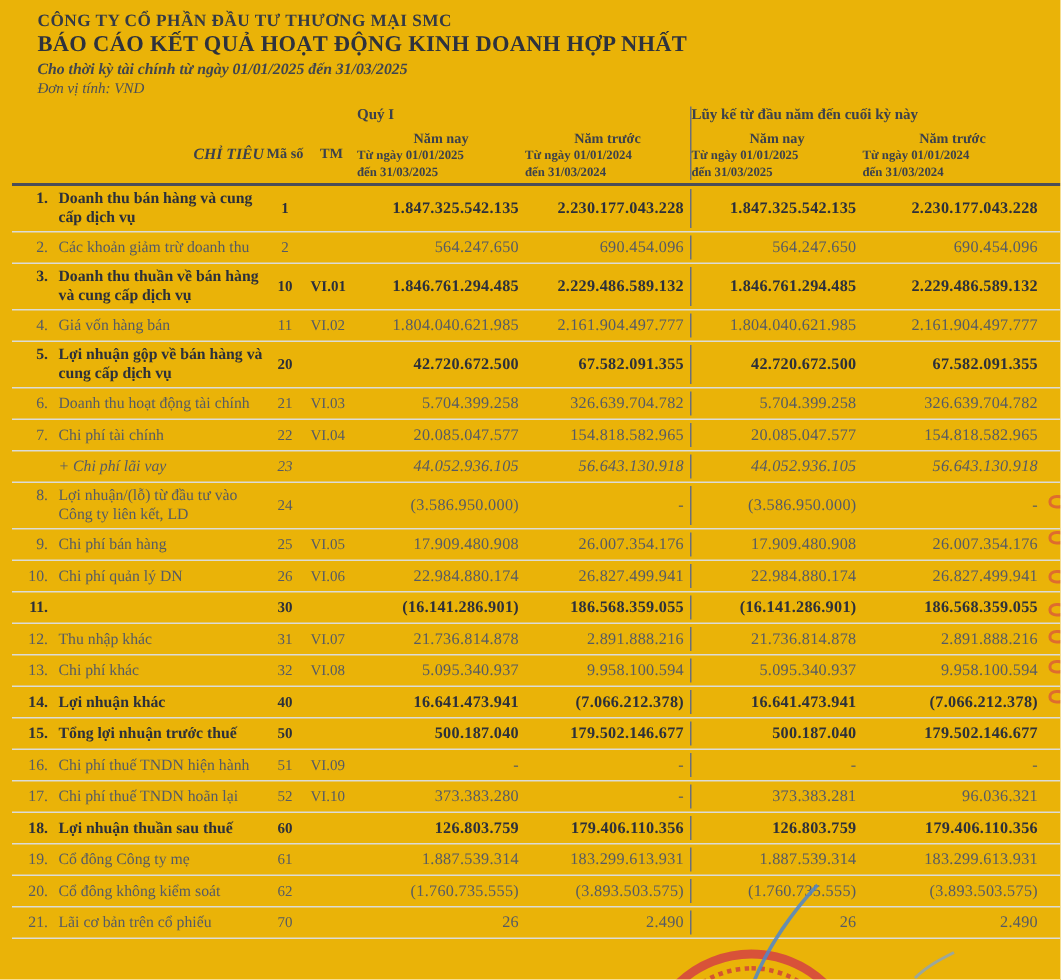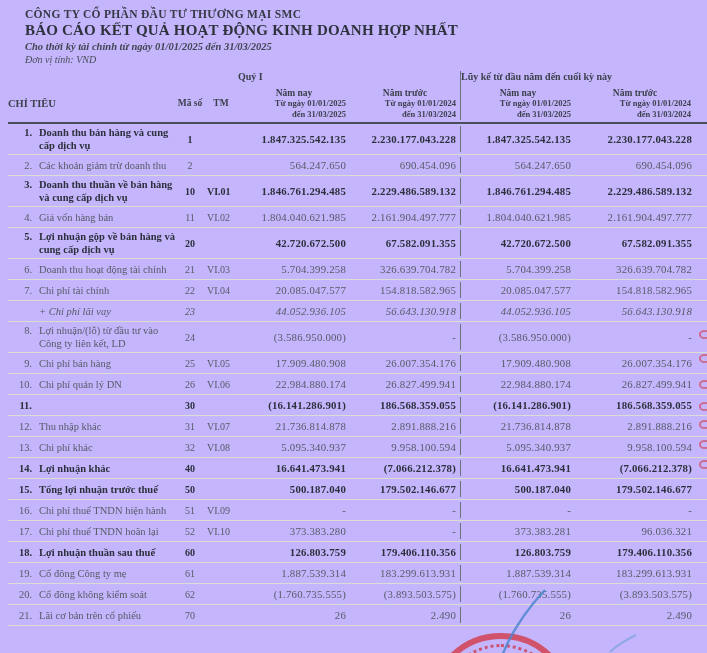--- a/index.html
+++ b/index.html
@@ -1,45 +1,45 @@
 <!DOCTYPE html>
 <html><head>
 <meta charset="utf-8">
 <style>
   html,body { margin:0; padding:0; background:#ffffff; }
   .page {
     position:relative; width:707px; height:653px; overflow:hidden;
-    background:#c4b5fd; font-family:"Liberation Serif", serif; color:#3a3f4a;
+    background:#eab308; font-family:"Liberation Serif", serif; color:#3a3f4a;
     box-sizing:border-box; padding:8px 0 0 8px;
   }
   
   .doc-header { margin-left:17px; }
   .company { font-size:11.5px; font-weight:bold; color:#353a45; letter-spacing:.3px; }
   .title   { font-size:15px;  font-weight:bold; color:#2e323d; letter-spacing:.2px; margin-top:2px; }
   .period  { font-size:10.5px; font-weight:bold; font-style:italic; color:#40454f; margin-top:2px; }
   .unit    { font-size:10px; font-style:italic; color:#4a4f59; margin-top:2px; }
   .thead {
     margin-top:6px; border-bottom:2px solid #4a4e59; padding-bottom:2px;
     display:grid; grid-template-columns:168px 28px 34px 112px 110px 115px 120px;
     grid-template-rows:15px auto;
     font-weight:bold; color:#3c414c;
   }
   .hg { grid-row:1; text-align:left; font-size:10px; }
   .hg-q1  { grid-column:4/6; }
   .hg-cum { grid-column:6/8; }
-  .hc-chitieu { grid-column:1; grid-row:2; align-self:center; text-align:left; font-size:10.5px; }
+  .hc-chitieu { grid-column:1; grid-row:2; align-self:center; text-align:right; font-size:10.5px;font-style:italic; }
   .hc-ma      { grid-column:2; grid-row:2; align-self:center; text-align:center; font-size:9.5px; line-height:11px; }
   .hc-tm      { grid-column:3; grid-row:2; align-self:center; text-align:center; font-size:9.5px; }
   .hc-col     { grid-row:2; }
   .hc-q1now  { grid-column:4; }
   .hc-q1prev { grid-column:5; }
   .hc-cumnow { grid-column:6; }
   .hc-cumprev{ grid-column:7; }
   .hyear  { text-align:center; font-size:9.5px; margin-top:2px; }
-  .hrange { text-align:right; font-size:8.5px; line-height:11px; padding-right:4px; white-space:nowrap; }
+  .hrange { text-align:left; font-size:8.5px; line-height:11px; padding-right:4px; white-space:nowrap; }
   .divleft { border-left:1px solid #6b707a; }
 
   .tbody { }
   .trow {
     display:grid; grid-template-columns:168px 28px 34px 112px 110px 115px 120px;
     border-bottom:1px solid #dcdcd5; align-items:center; padding:2px 0; min-height:16px;
   }
   .c-label { display:flex; align-items:flex-start; font-size:10.5px; line-height:13px; }
   .no  { flex:none; width:24px; text-align:right; padding-right:7px; }
   .lbl { flex:1; }

